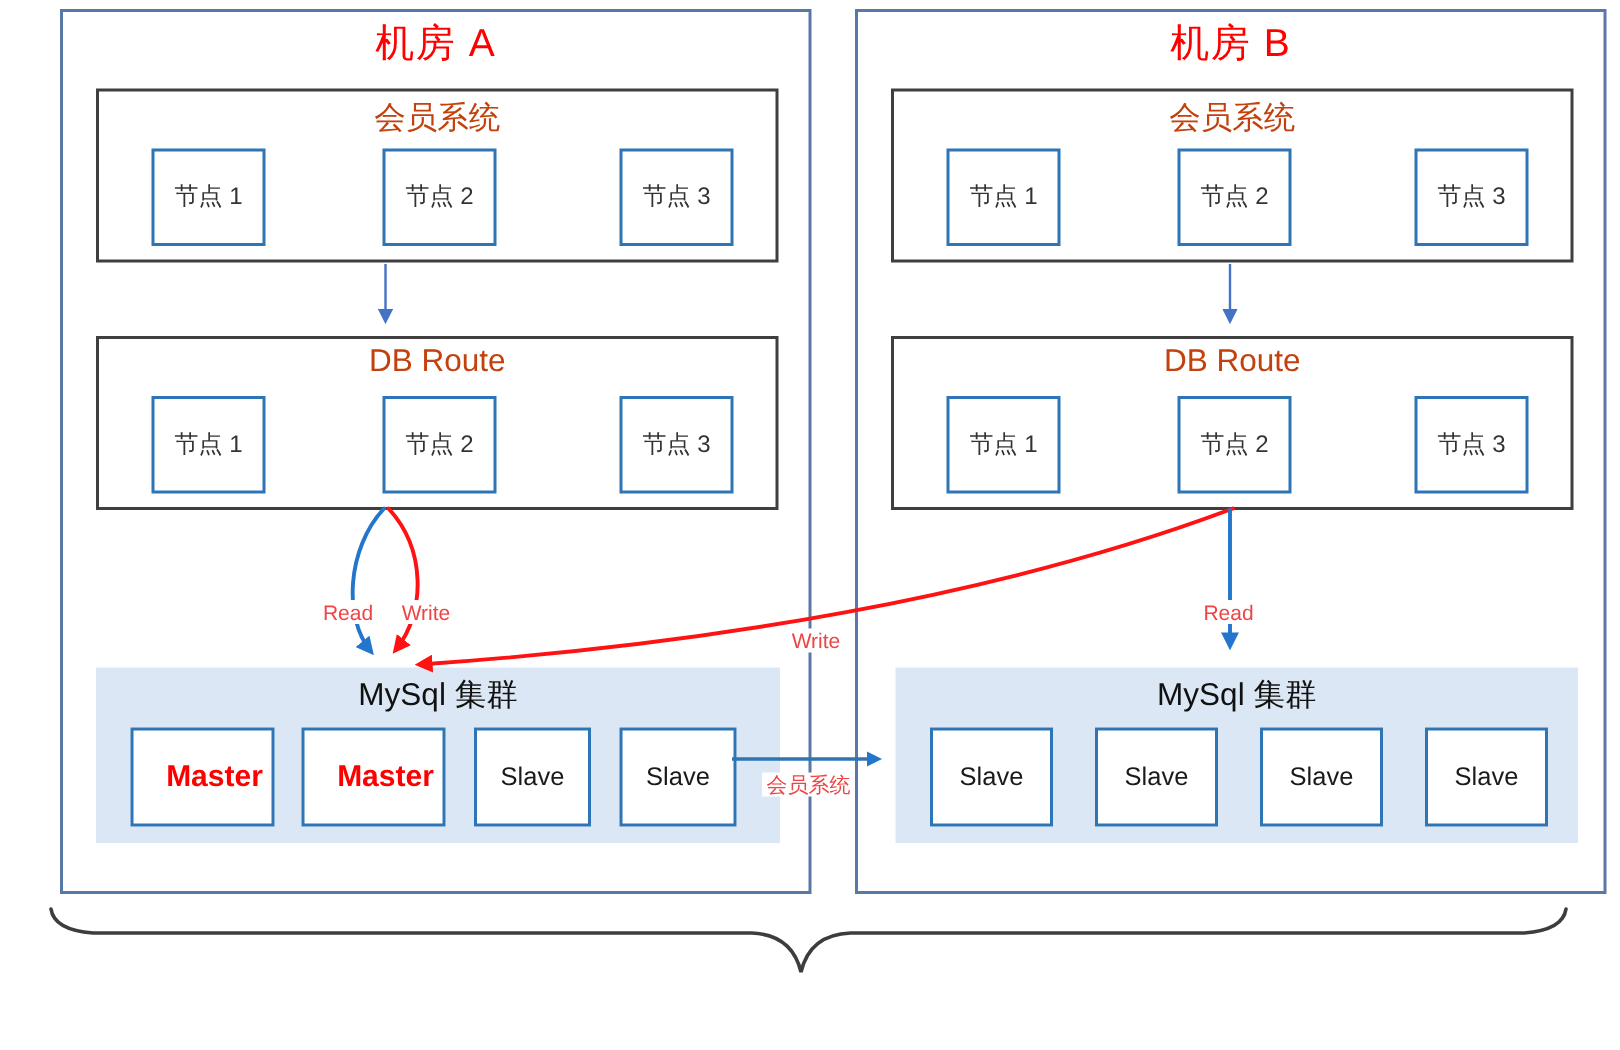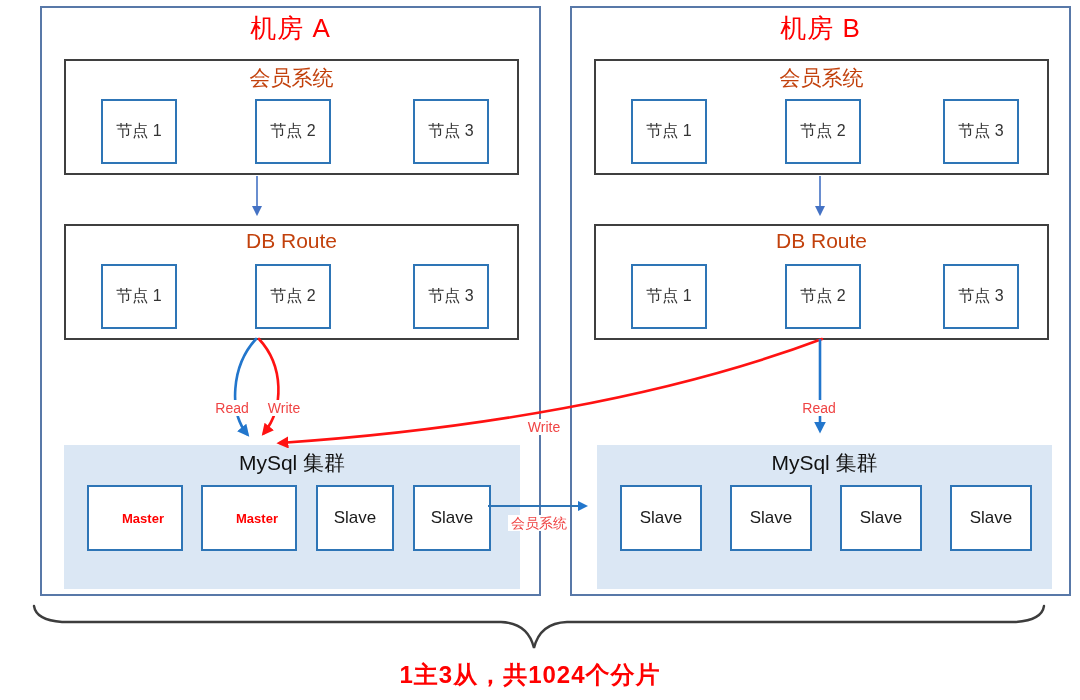--- a/index.html
+++ b/index.html
@@ -13,27 +13,27 @@
   #room-b{left:570px;}
   .room-title{position:absolute;top:3px;left:0;width:100%;text-align:center;
     color:#ff0000;font-size:26px;font-weight:500;letter-spacing:1px;}
   .section{position:absolute;left:22px;width:455px;height:116px;border:2px solid #3f3f3f;background:#fff;}
   .member{top:51px;}
   .dbroute{top:216px;}
   .section-title{text-align:center;font-size:21px;color:#c2410c;margin-top:3px;font-weight:500;}
   .node{position:absolute;top:38px;width:76px;height:65px;border:2px solid #2e75b6;background:#fff;
     display:flex;align-items:center;justify-content:center;font-size:16px;color:#333;}
   .n1{left:35px;} .n2{left:189px;} .n3{left:347px;}
-  .cluster{position:absolute;top:437px;height:144px;background:#dbe7f4;}
+  .cluster{position:absolute;top:437px;height:117px;background:#dbe7f4;}
   #cluster-a{left:22px;width:456px;}
   #cluster-b{left:25px;width:455px;}
   .cluster-title{text-align:center;font-size:21px;color:#111;margin-top:4px;font-weight:500;}
   .mnode{position:absolute;top:40px;height:66px;border:2px solid #2e75b6;background:#fff;
     display:flex;align-items:center;justify-content:center;}
-  .master{color:#ff0000;font-weight:bold;font-size:13px;padding-left:16px;}
+  .master{color:#ff0000;font-weight:bold;font-size:20px;padding-left:16px;}
   .slave{color:#1a1a1a;font-size:17px;}
   .ca1{left:23px;width:96px;} .ca2{left:137px;width:96px;} .ca3{left:252px;width:78px;} .ca4{left:349px;width:78px;}
   .cb1{left:23px;width:82px;} .cb2{left:133px;width:82px;} .cb3{left:243px;width:82px;} .cb4{left:353px;width:82px;}
   .overlay{position:absolute;left:0;top:0;width:1080px;height:700px;pointer-events:none;z-index:10;}
   .arrow-label{position:absolute;z-index:11;background:#ffffff;color:#ef4444;
     font-size:14px;text-align:center;line-height:16px;padding:0 2px;margin-top:18px;}
   #label-read-a{left:210px;top:382px;width:44px;}
   #label-write-a{left:261px;top:382px;width:46px;}
   #label-cross-write{left:521px;top:401px;width:46px;}
   #label-read-b{left:797px;top:382px;width:44px;}
@@ -127,15 +127,14 @@
 
     <path d="M34,606 Q36,620 62,622 L501,622 Q528,623 534,648 Q540,623 567,622 L1016,622 Q1042,620 1044,606" stroke="#3d3d3d" stroke-width="2.4" fill="none" stroke-linecap="round"></path>
   </svg>
 
   <div class="arrow-label" id="label-read-a">Read</div>
   <div class="arrow-label" id="label-write-a">Write</div>
   <div class="arrow-label" id="label-cross-write">Write</div>
   <div class="arrow-label" id="label-read-b">Read</div>
   <div class="arrow-label" id="label-sync">会员系统</div>
 
-  <div class="caption">1主3从，共1024个分片</div>
 
 </div>
 
 </body></html>

